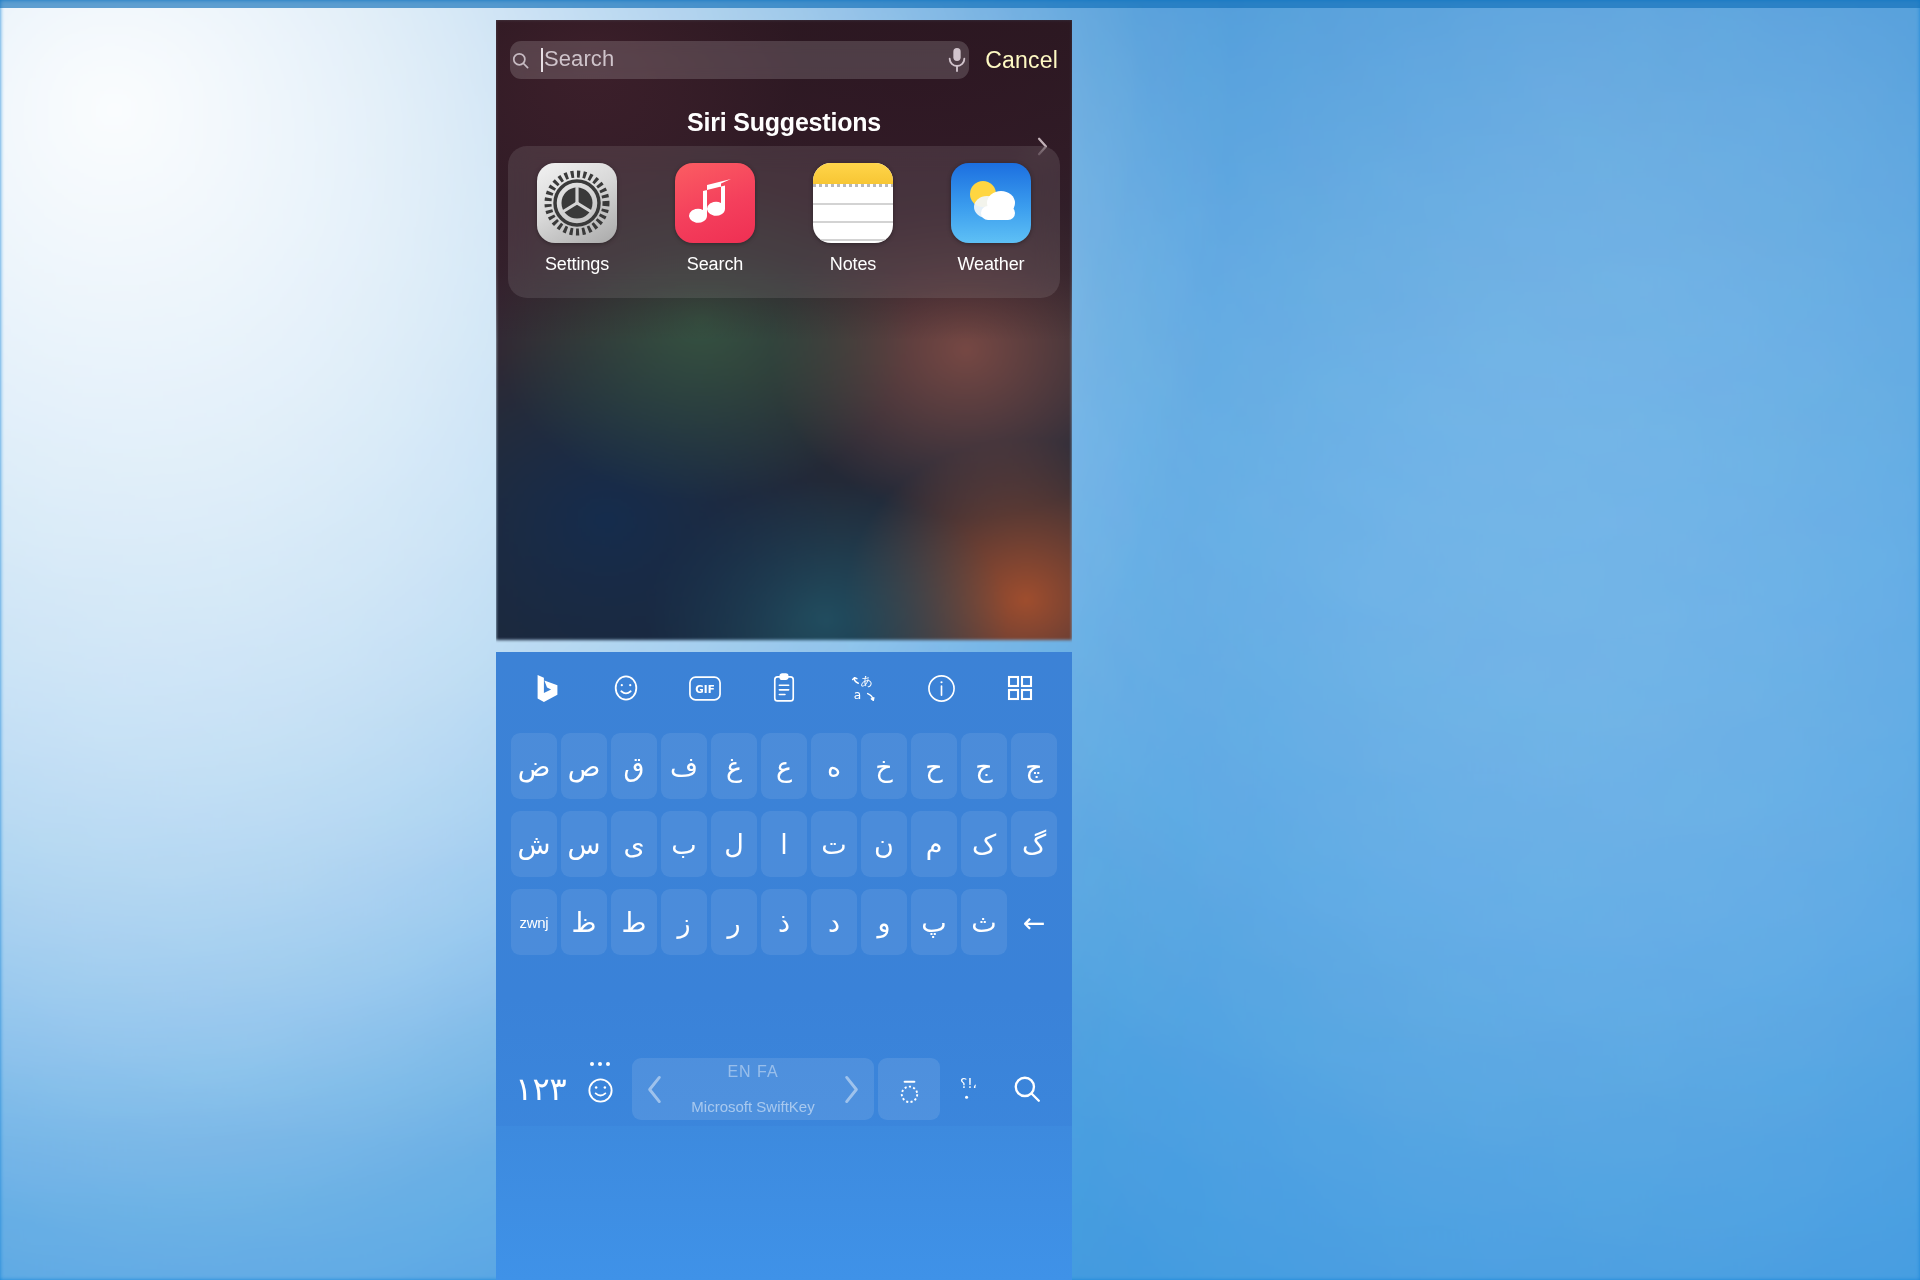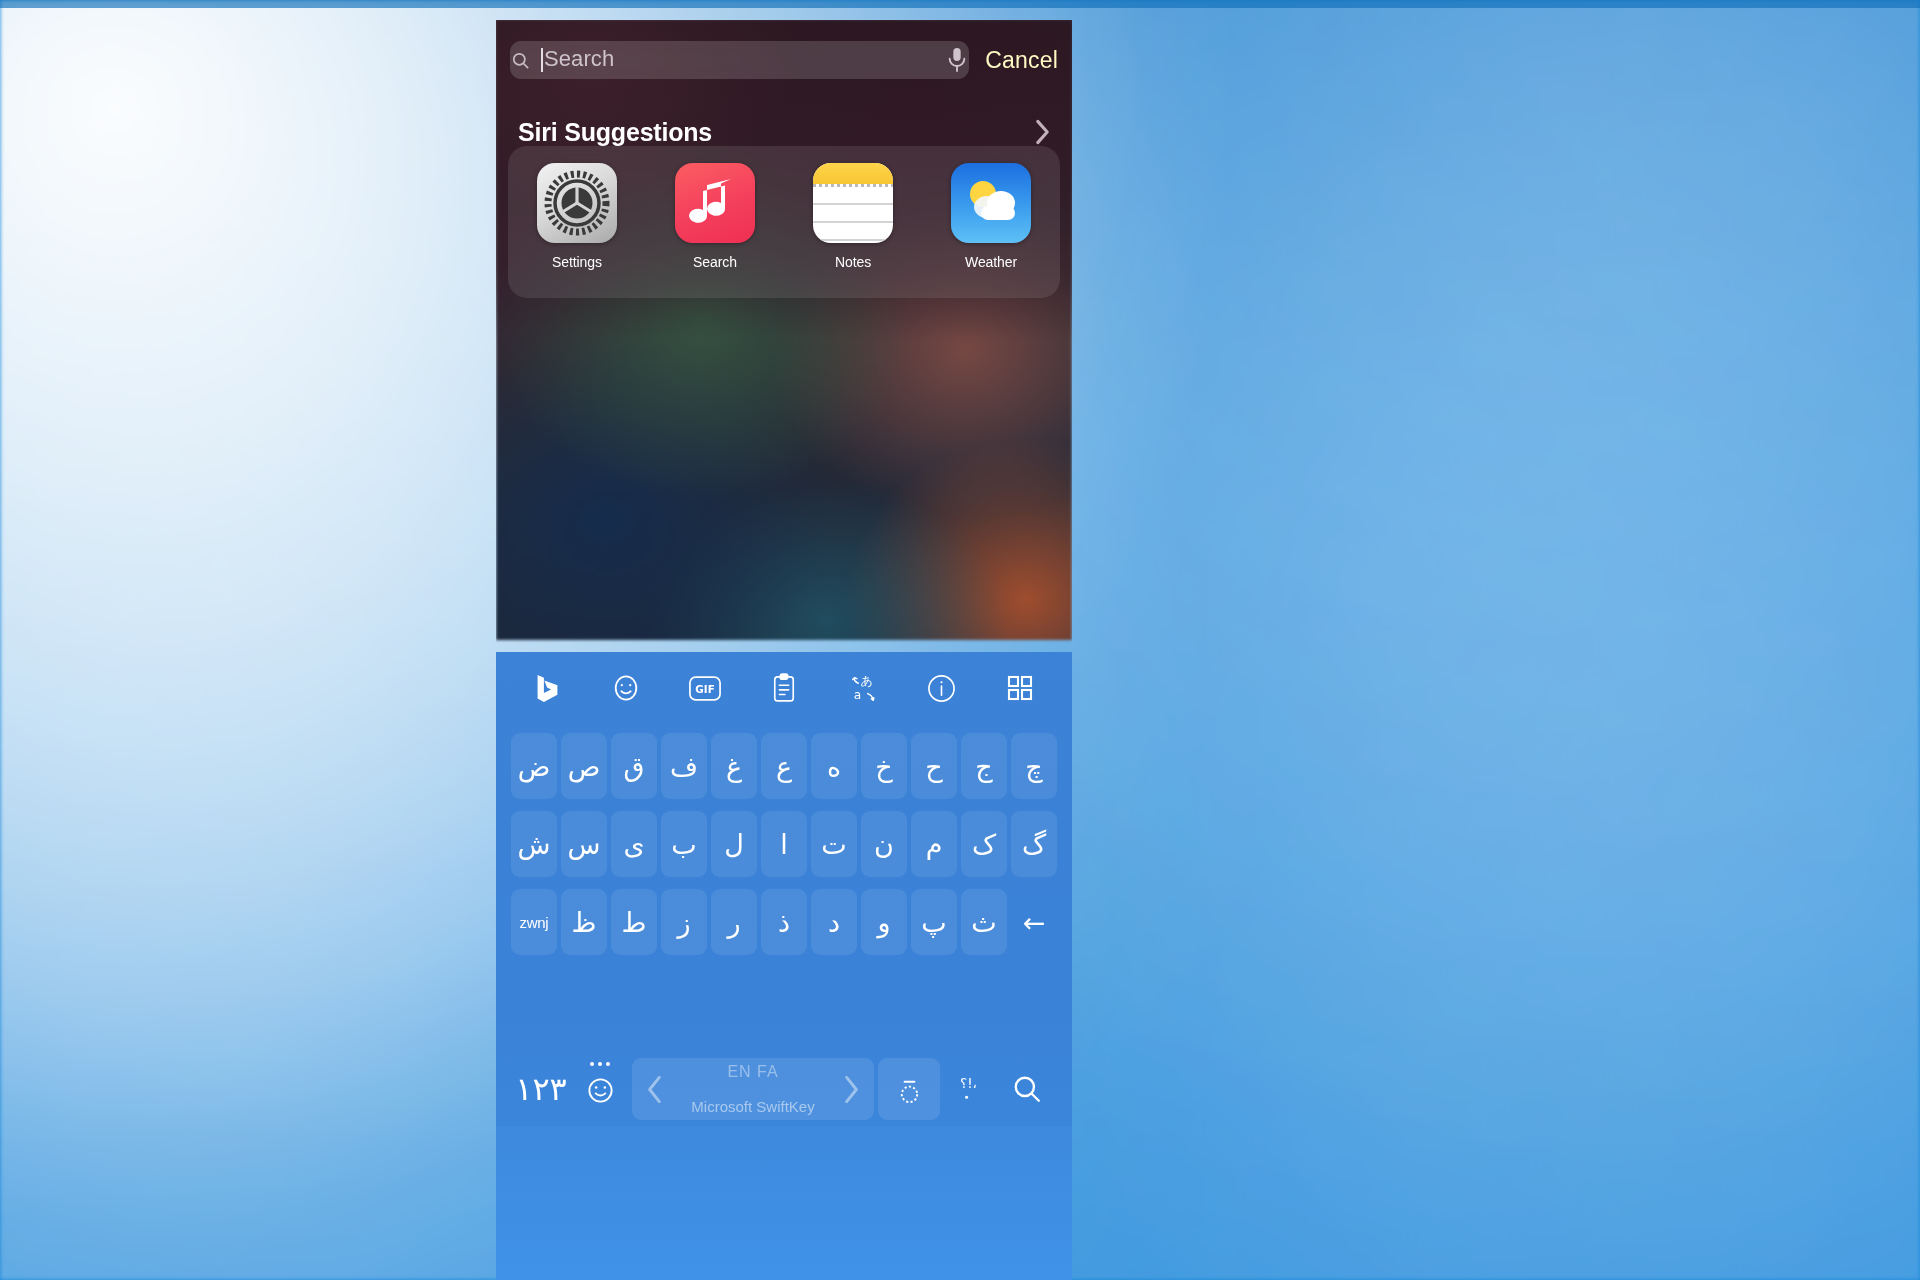--- a/index.html
+++ b/index.html
@@ -88,21 +88,21 @@
   }
   #mic-icon{ margin-left:auto; width:22px; height:28px; opacity:.92; }
   #cancel-button{
     margin-left:16px; font-size:23px; color:#fef9c3; letter-spacing:.2px;
     white-space:nowrap; cursor:pointer;
   }
 
   
   #siri-header{
     position:absolute; left:0; top:88px; width:576px; height:48px;
-    display:flex; align-items:center; padding:0 22px;
+    display:flex; align-items:center; padding:0 22px;flex-direction:column;
   }
   #siri-title{ font-size:25px; font-weight:bold; color:#fff; letter-spacing:-.2px; }
   #siri-chevron{ margin-left:auto; width:15px; height:26px; opacity:.82; }
 
   
   #siri-card{
     position:absolute; left:12px; top:126px; width:552px; height:152px;
     border-radius:19px;
     background:rgba(255,255,255,.10);
     backdrop-filter:blur(12px);
@@ -110,21 +110,21 @@
     padding-top:17px;
   }
   .app{
     width:112px; display:flex; flex-direction:column; align-items:center; cursor:pointer;
   }
   .app-icon{
     width:80px; height:80px; border-radius:18px; overflow:hidden; position:relative;
     box-shadow:0 1px 4px rgba(0,0,0,.35);
   }
   .app-label{
-    margin-top:11px; font-size:14px; color:#fff; font-weight:500; letter-spacing:-.1px;
+    margin-top:11px; font-size:18px; color:#fff; font-weight:500; letter-spacing:-.1px;
   }
 
   
   .ic-settings{ background:linear-gradient(150deg,#f2f2f2 0%,#d9d9d9 45%,#a9a9a9 100%); }
   
   .ic-music{ background:linear-gradient(160deg,#fb5d62 0%,#f43f5c 55%,#ef2f53 100%);
              display:flex; align-items:center; justify-content:center; }
   
   .ic-notes{ background:#ffffff; }
   .notes-top{ position:absolute; left:0; top:0; width:100%; height:21px;

